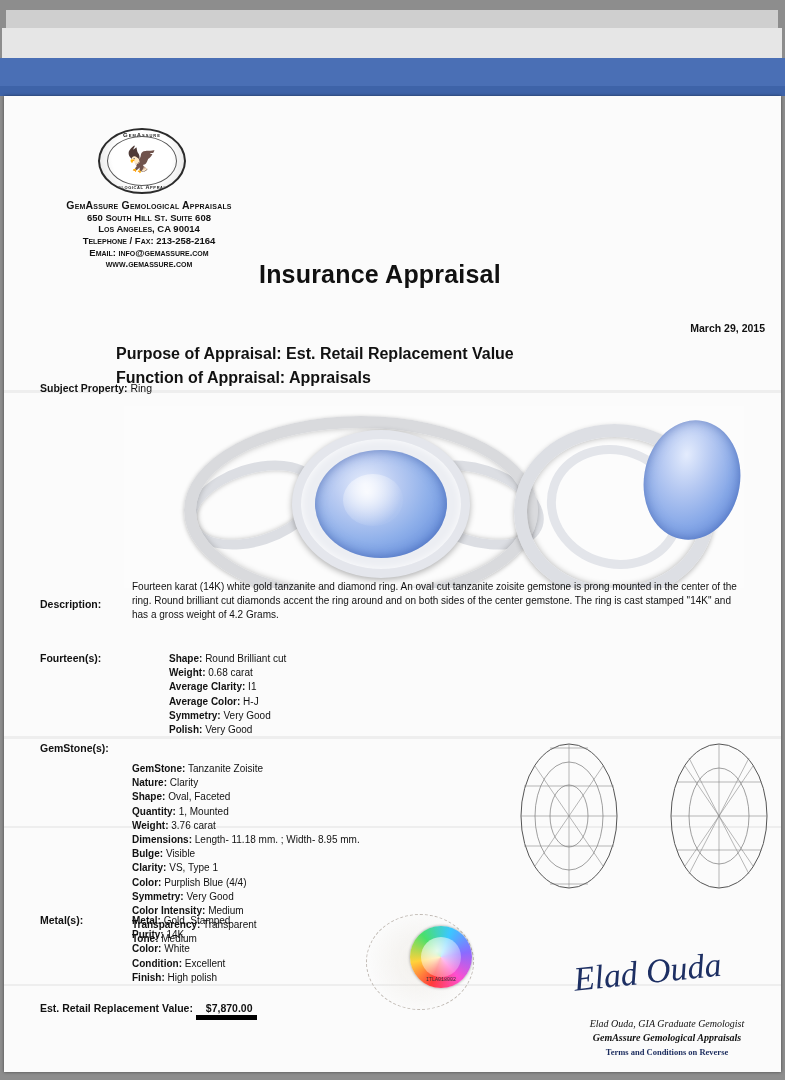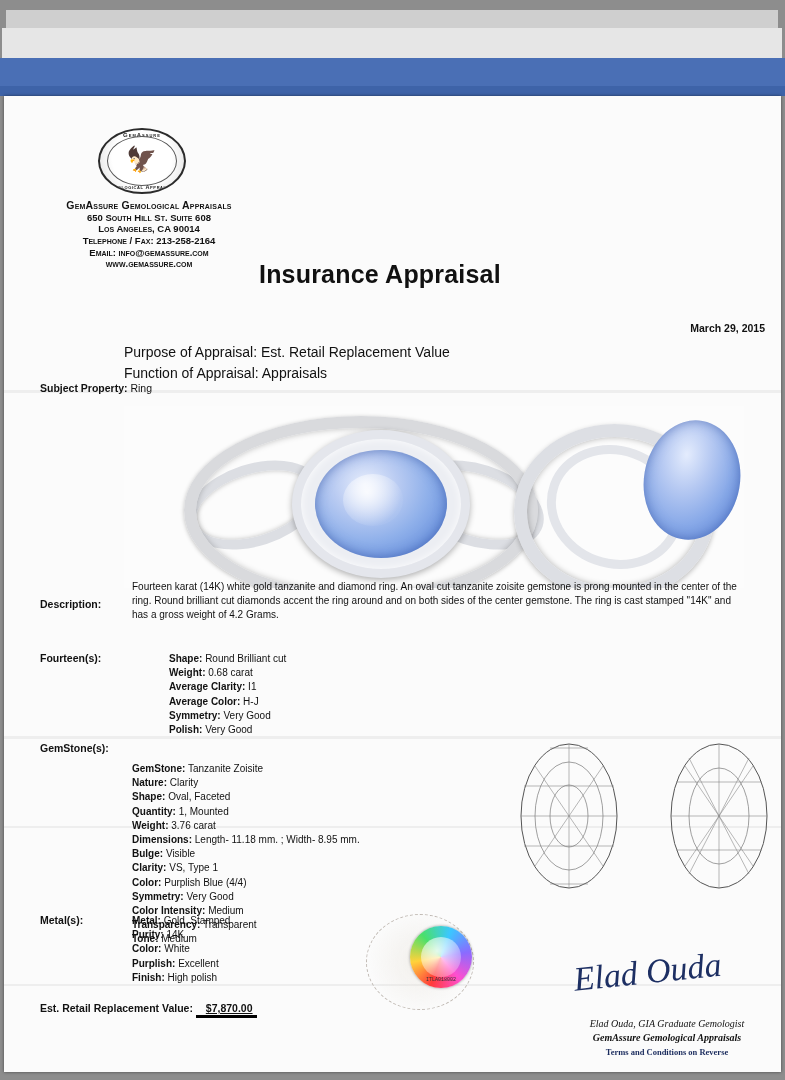--- a/index.html
+++ b/index.html
@@ -145,24 +145,25 @@
   }
   .doc-date {
     position: absolute;
     right: 16px; top: 226px;
     font-size: 10.5px;
     font-weight: bold;
     color: #111;
   }
   .purpose-block {
     position: absolute;
-    left: 120px; top: 246px;
-    font-size: 14px;
+    left: 112px; top: 246px;
+    font-size: 16px;
     color: #111;
     line-height: 1.5;
+    font-weight: bold;
   }
   .subject-row {
     position: absolute;
     left: 36px; top: 286px;
     font-size: 10.5px;
     font-weight: bold;
     color: #111;
   }
   .subject-row .val { font-weight: normal; }
 
@@ -283,24 +284,23 @@
   }
   .value-row {
     position: absolute;
     left: 36px; top: 906px;
     font-size: 10.5px;
     font-weight: bold;
     color: #111;
   }
   .value-amount {
     display: inline-block;
-    border-bottom: 3px solid #000000;
+    border-bottom: 5px solid #000000;
     padding: 0 4px 1px 10px;
     font-weight: bold;
-    text-decoration: underline;
   }
 
   
   .holo {
     position: absolute;
     left: 406px; top: 830px;
     width: 62px; height: 62px;
     border-radius: 50%;
     background: conic-gradient(from 200deg, #ff3b3b, #ffd23b, #49e06b, #3bc7ff, #8a6bff, #ff4fcf, #ff3b3b);
     box-shadow: 0 0 3px rgba(0,0,0,0.4);
@@ -484,21 +484,21 @@
       <path d="M35 22 L95 138 M95 22 L35 138" stroke="#888" stroke-width="0.6"></path>
       <path d="M22 46 L108 46 M22 114 L108 114" stroke="#888" stroke-width="0.6"></path>
       <path d="M65 80 L31 30 M65 80 L99 30 M65 80 L31 130 M65 80 L99 130" stroke="#888" stroke-width="0.6"></path>
     </svg>
 
     <div class="sec-label" style="left:36px; top:818px;">Metal(s):</div>
     <div class="sec-body" style="left:128px; top:818px;">
       <div class="spec-line"><b>Metal:</b> <span>Gold, Stamped</span></div>
       <div class="spec-line"><b>Purity:</b> <span>14K</span></div>
       <div class="spec-line"><b>Color:</b> <span>White</span></div>
-      <div class="spec-line"><b>Purplish:</b> <span>Excellent</span></div>
+      <div class="spec-line"><b>Condition:</b> <span>Excellent</span></div>
       <div class="spec-line"><b>Finish:</b> <span>High polish</span></div>
     </div>
 
     <div class="emboss"></div>
     <div class="holo">
       <div class="holo-inner"></div>
       <div class="holo-code">ITLA018002</div>
     </div>
 
     <div class="value-row">

